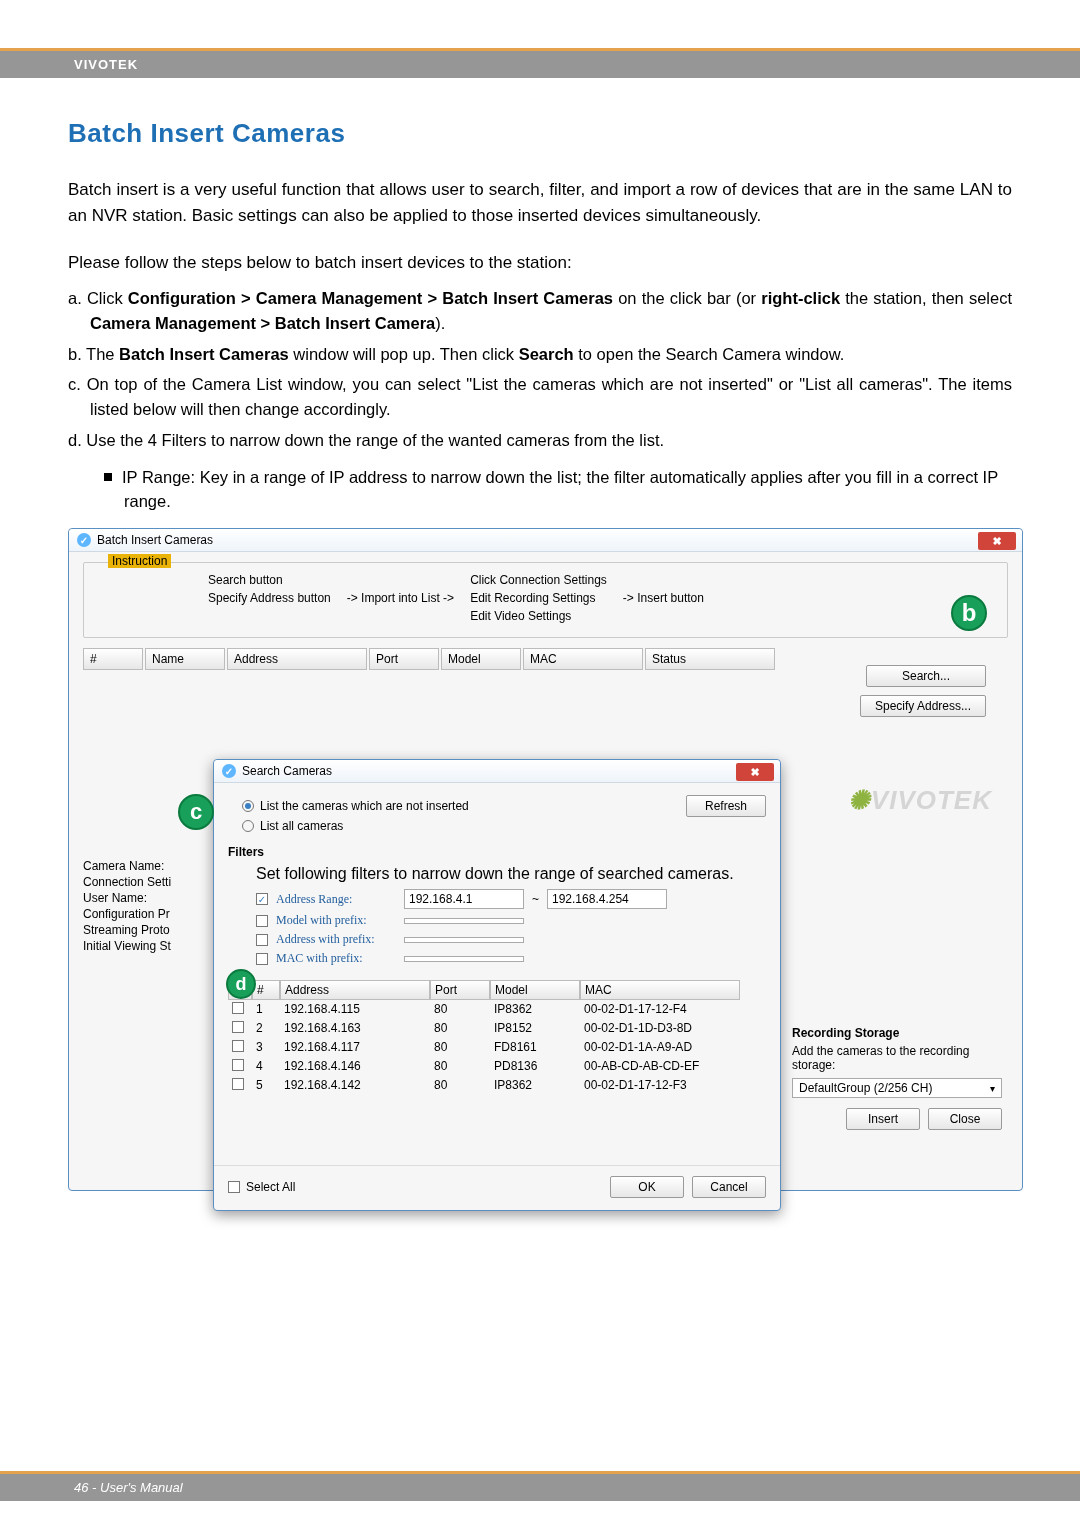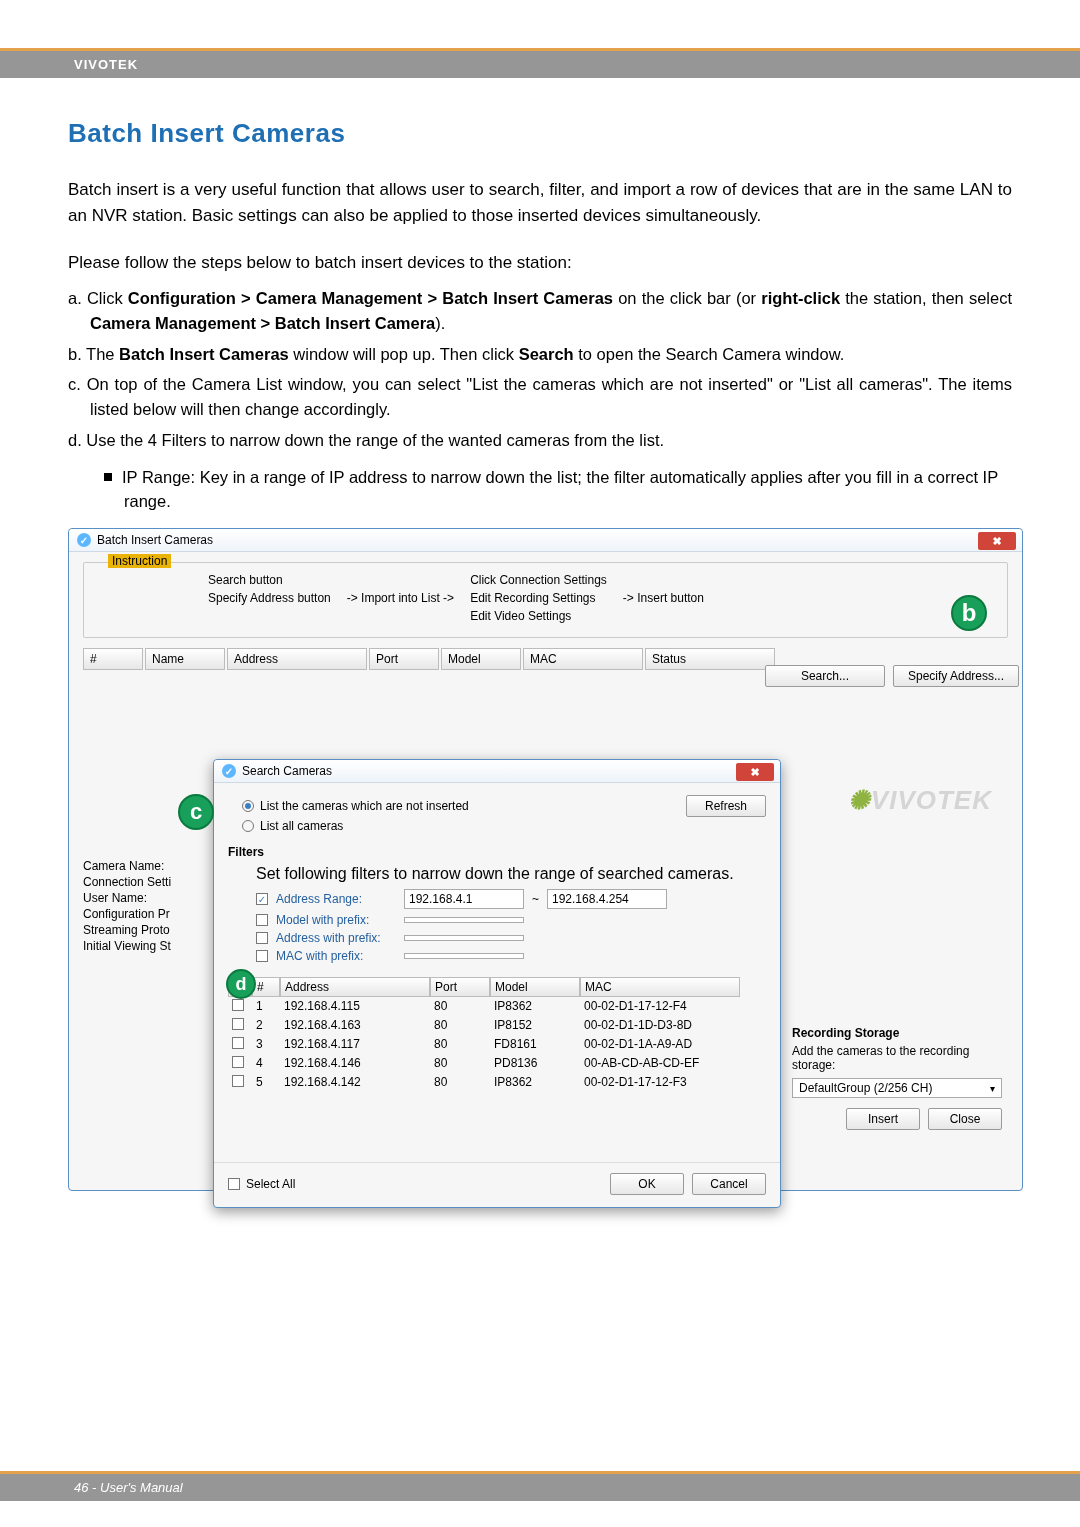--- a/index.html
+++ b/index.html
@@ -51,21 +51,21 @@
   .badge-b {
     position:absolute; right:20px; bottom:6px;
     width:36px; height:36px; border-radius:18px; background:#18a05a;
     border:2px solid #0b7a3f;
     color:#fff; font-size:24px; font-weight:bold;
     display:flex; align-items:center; justify-content:center;
   }
   .table-head { display:flex; gap:2px; padding:0 14px; }
   .table-head div { border:1px solid #bcbcbc; background:linear-gradient(#fff,#e7e7e7); font-size:12px; padding:3px 6px; }
   .btn { background:linear-gradient(#fff,#e7e7e7); border:1px solid #9a9a9a; border-radius:2px; padding:3px 14px; font-size:12px; display:inline-block; min-width:120px; text-align:center; }
-  .right-buttons { position:absolute; right:3px; top:136px; display:flex; gap:8px; align-items:flex-end; }
+  .right-buttons { position:absolute; right:36px; top:136px; display:flex; flex-direction:column; gap:8px; align-items:flex-end; }
   .left-labels { position:absolute; left:14px; top:330px; display:flex; flex-direction:column; gap:2px; font-size:12px; }
   .cut { white-space:nowrap; overflow:hidden; width:100px; }
 
   .dialog {
     position:absolute; left:144px; top:230px;
     width:568px;
     background:#f6f6f6;
     border:1px solid #5a8fc4;
     border-radius:4px;
     box-shadow:0 4px 14px rgba(0,0,0,0.4);
@@ -82,21 +82,21 @@
   }
   .radio-row { display:flex; align-items:center; gap:6px; margin:2px 0 2px 14px; }
   .radio { width:12px; height:12px; border:1px solid #777; border-radius:6px; display:inline-flex; align-items:center; justify-content:center; }
   .radio.checked::after { content:""; width:6px;height:6px;border-radius:3px;background:#3a7fc4; }
   .filters { margin:8px 14px 14px; }
   .filters .bold { font-weight:bold; }
   .filters .hint { margin:6px 0; font-size:16px; }
   .fil-row { display:flex; align-items:center; gap:8px; margin:4px 0 4px 28px; }
   .chk { width:12px;height:12px;border:1px solid #777;background:#fff;display:inline-flex;align-items:center;justify-content:center;font-size:10px;color:#3a7fc4; }
   .chk.checked::after { content:"\2713"; }
-  .blue-lbl, .dialog a { color:#235f9e; }
+  .blue-lbl, .dialog a { color:#235f9e;font-family:Liberation Serif, serif; }
   .txt { width:120px; border:1px solid #aaa; background:#fff; padding:2px 4px; font-size:12px; }
   .badge-d {
     position:absolute; left:-2px; top:124px;
     width:30px; height:30px; border-radius:15px; background:#18a05a;
     border:2px solid #0b7a3f; color:#fff; font-weight:bold; font-size:18px;
     display:flex;align-items:center;justify-content:center; z-index:6;
   }
   .dlg-table { margin:6px 14px 0; }
   .dlg-table .thead, .dlg-table .trow { display:flex; }
   .dlg-table .thead div, .dlg-table .trow div { padding:2px 4px; font-size:12px; }

